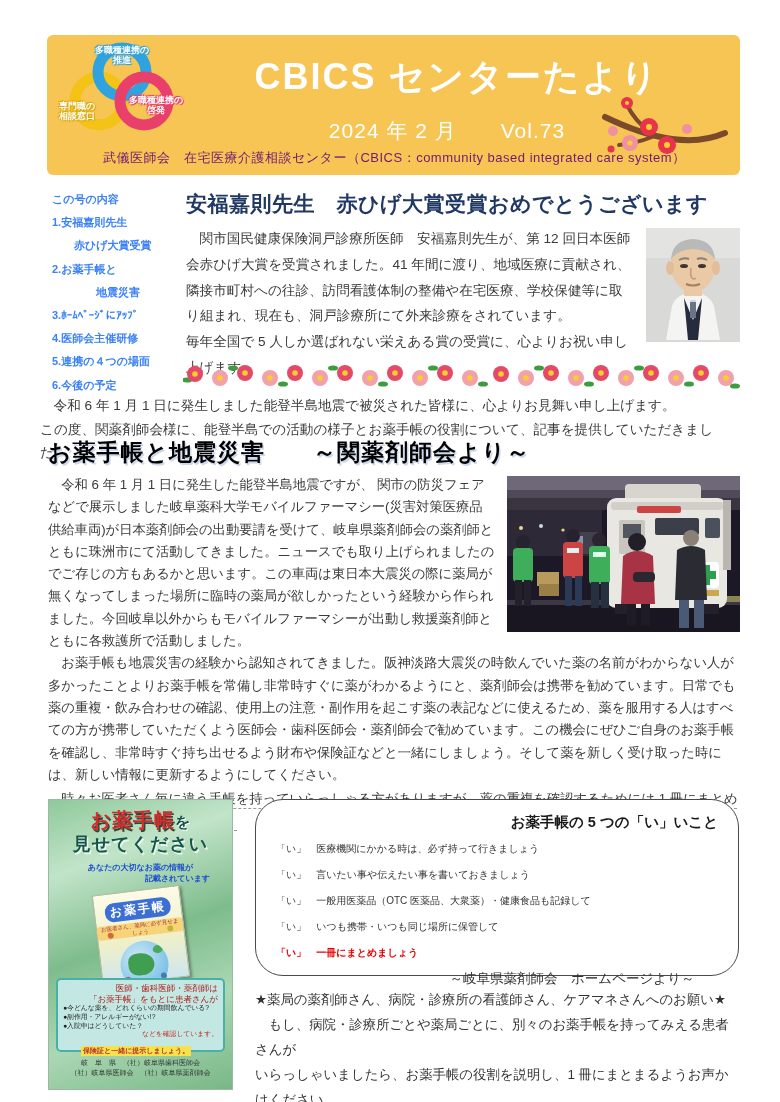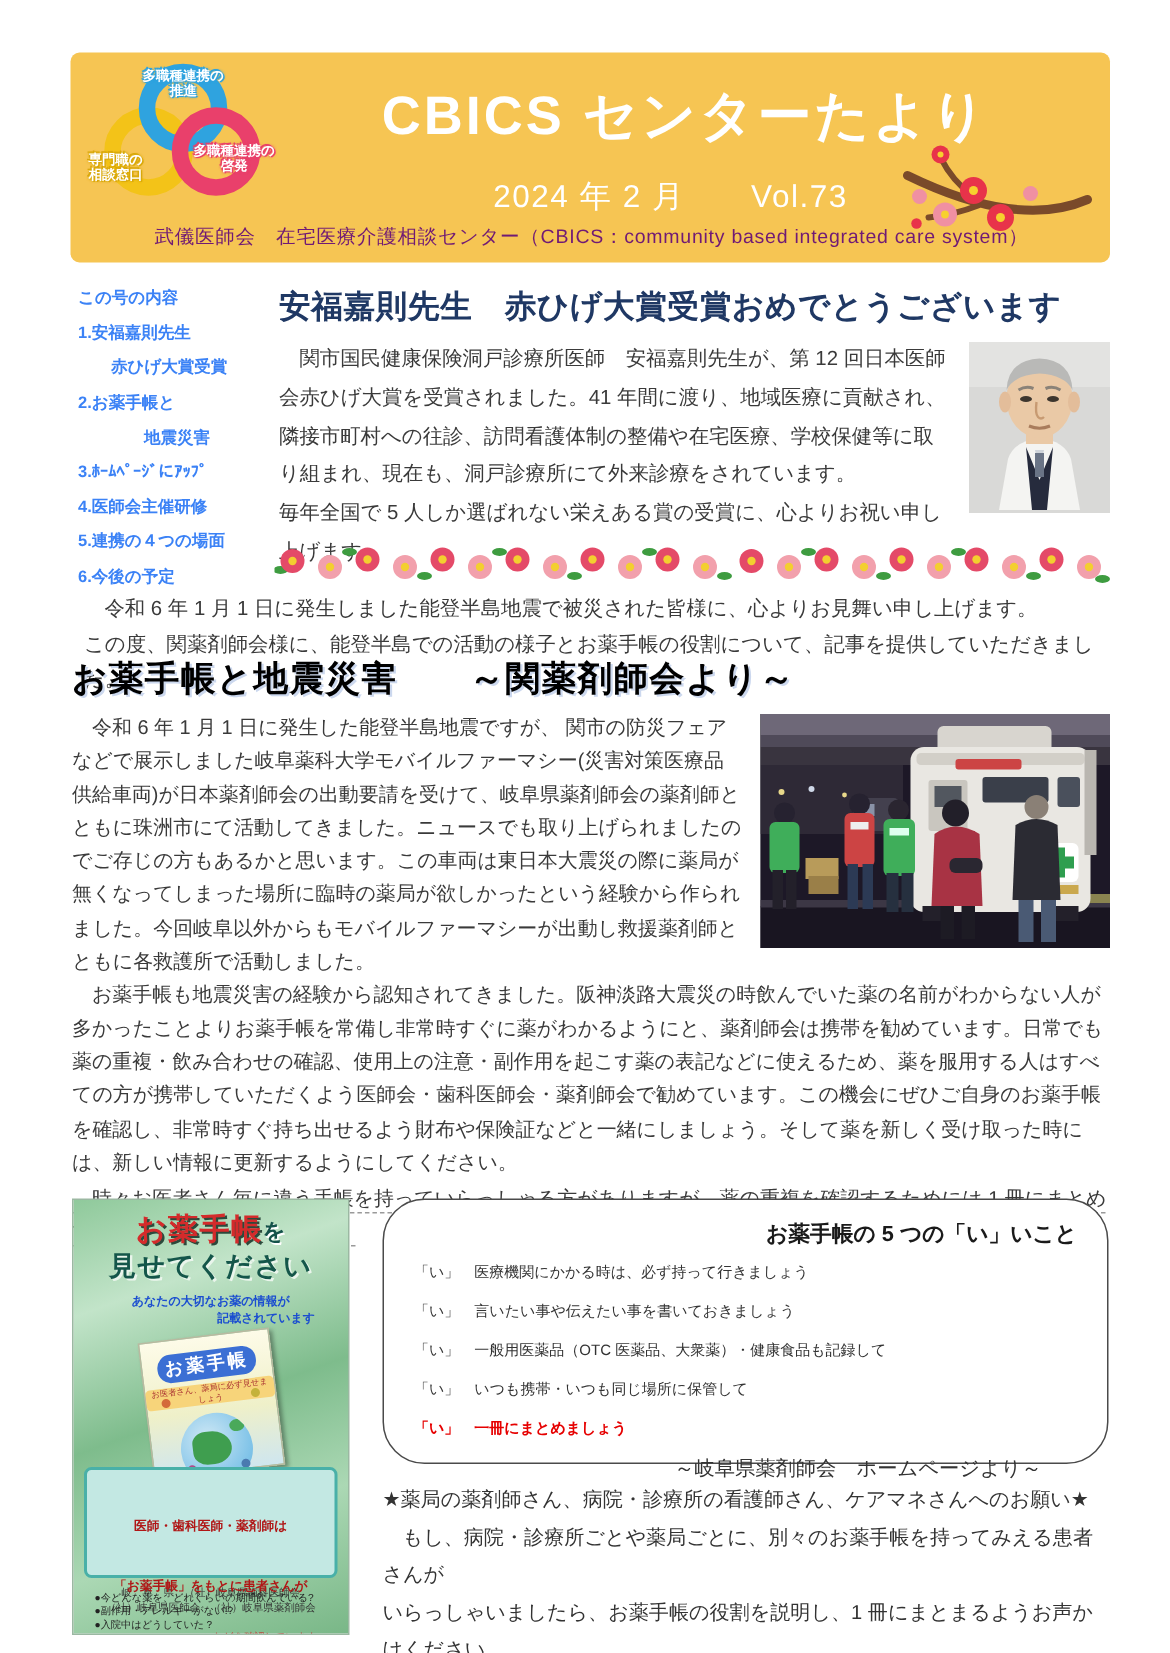--- a/index.html
+++ b/index.html
@@ -32,21 +32,21 @@
   .article1 { position:absolute; left:186px; top:190px; width:554px; }
   .h1 { font-size:21px; font-weight:bold; color:#1F3864; letter-spacing:0.5px; margin-bottom:8px; }
   .a1-body { font-size:13.6px; line-height:25.8px; color:#3a3a3a; }
   .a1-body p { margin:0; }
   .doctor { float:right; width:94px; height:114px; margin:2px 0 4px 10px; background:#d9d9d7; }
 
   
   .flowers { position:absolute; left:183px; top:360px; }
 
   
-  .intro { position:absolute; left:56px; top:394px; width:690px; font-size:13.6px; line-height:23.5px; color:#3a3a3a; }
+  .intro { position:absolute; left:40px; top:394px; width:690px; font-size:13.6px; line-height:23.5px; color:#3a3a3a; }
   .h2 { position:absolute; left:48px; top:437px; font-size:23px; font-weight:bold; color:#000000;
         letter-spacing:1px; text-shadow:1.5px 1.5px 0 #ccd8ee; }
   .article2 { position:absolute; left:48px; top:474px; width:692px; font-size:13.3px; line-height:22.3px; color:#3a3a3a; }
   .article2 p { margin:0; }
   .nightphoto { float:right; width:233px; height:156px; margin:2px 0 8px 12px; background:#1d1827; }
   .p-underline { margin-top:2px !important; text-decoration:underline; text-decoration-style:dashed;
                  text-decoration-color:#9a9a9a; text-decoration-thickness:1px; text-underline-offset:5px; }
 
   
   .poster { position:absolute; left:48px; top:799px; width:185px; height:291px; overflow:hidden;
@@ -66,21 +66,21 @@
                   background:#3b6fd4; border-radius:9px; padding:1px 5px; letter-spacing:2px; }
   .p-band { display:inline-block; margin-top:3px; font-size:5.5px; color:#a33; background:#f7d47a;
             border-radius:3px; padding:0 2px; }
   .p-globe { width:48px; height:48px; border-radius:50%; margin:3px auto 0; position:relative; overflow:hidden;
              background:radial-gradient(circle at 38% 35%,#cfe8f5,#7fc3e8 70%,#5ea9d6); }
   .p-land1 { position:absolute; left:8px; top:12px; width:26px; height:22px; background:#3f9e4f; border-radius:40% 60% 55% 45%; }
   .p-land2 { position:absolute; right:4px; top:6px; width:10px; height:8px; background:#4aa95a; border-radius:50%; }
   .p-kid { position:absolute; width:6px; height:6px; border-radius:50%; }
   .p-info { position:absolute; left:7px; right:7px; top:178px; height:74px; background:#c3e8e3;
             border:2px solid #49b0a8; border-radius:5px; padding:3px 5px; z-index:2; }
-  .p-info-h { font-size:8.5px; font-weight:bold; color:#b01616; line-height:10.5px; text-align:center;margin-top:29px; }
+  .p-info-h { font-size:8.5px; font-weight:normal; color:#b01616; line-height:10.5px; text-align:right; }
   .p-bullet { font-size:6.8px; color:#222; line-height:8.8px; }
   .p-note { font-size:6.8px; color:#c22; text-align:right; line-height:8.5px; }
   .p-high { display:inline-block; background:#f6e24a; color:#b33; font-size:7px; font-weight:bold;
             margin:2px 0 0 18px; padding:0 2px; }
   .p-orgs { position:absolute; left:0; right:0; top:258px; text-align:center; font-size:7px; color:#333; line-height:10px; }
 
   
   .ibox { position:absolute; left:255px; top:799px; width:484px; height:177px;
           border:1.6px solid #4a4a4a; border-radius:28px; padding:13px 20px 0 20px; background:#fff; }
   .ibox-title { font-size:14.5px; font-weight:bold; color:#1a1a1a; margin-bottom:4px;text-align:right; }

